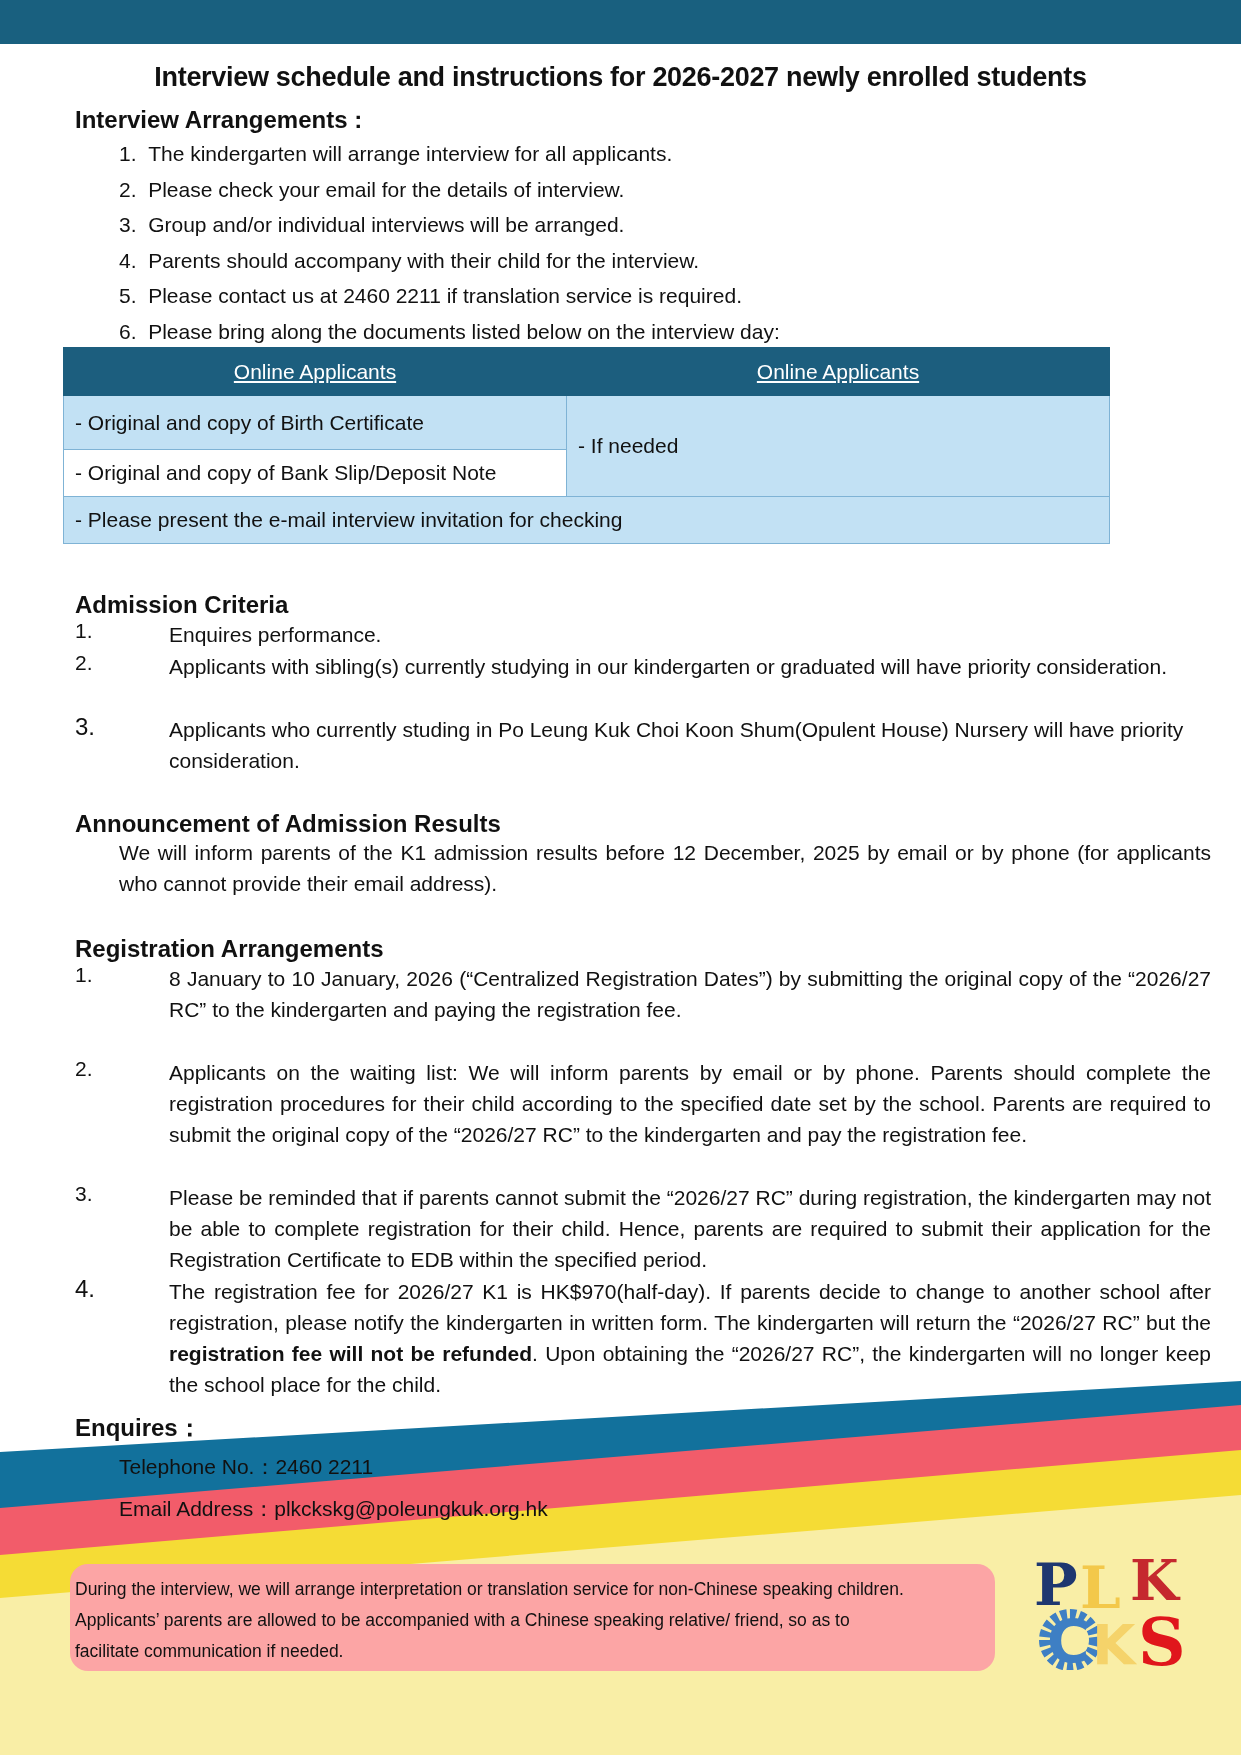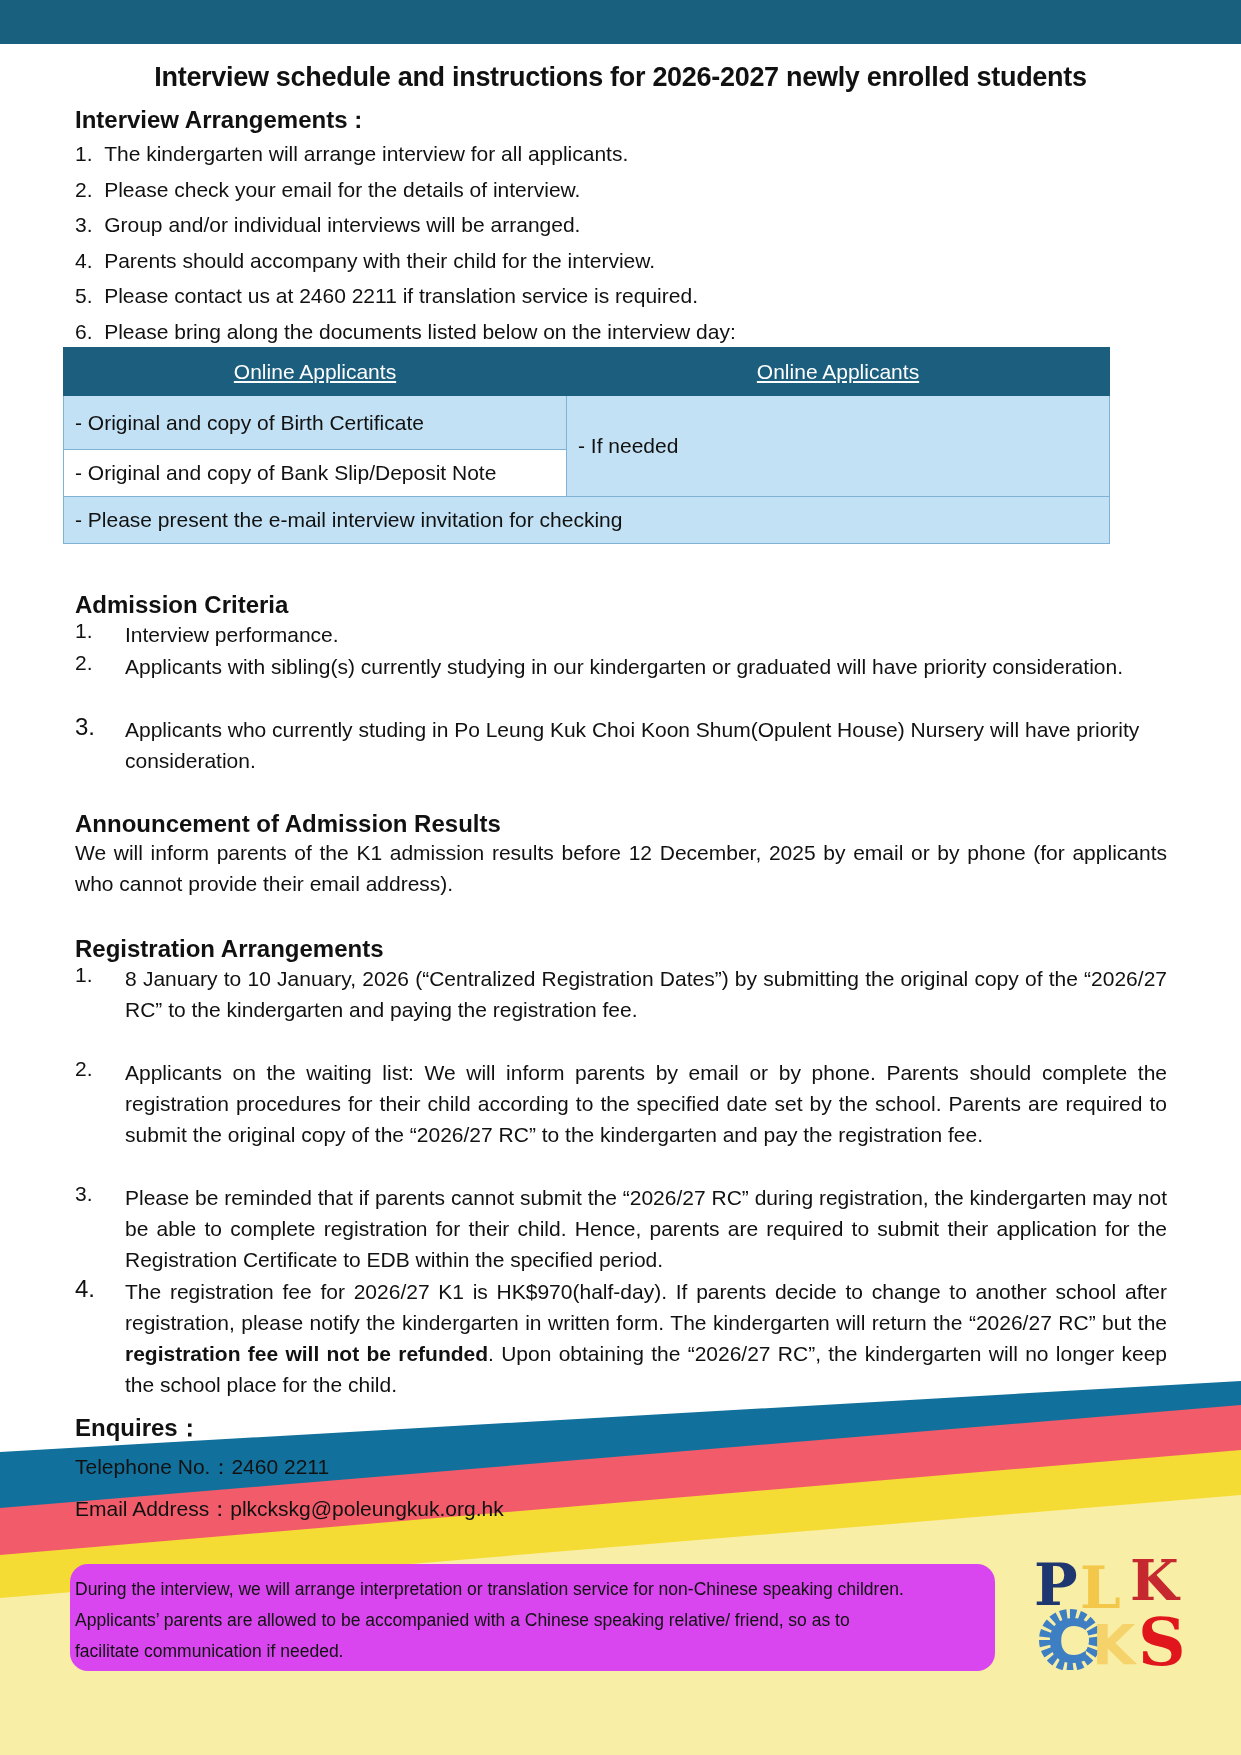--- a/index.html
+++ b/index.html
@@ -9,38 +9,38 @@
     font-family: "Liberation Sans", "DejaVu Sans", sans-serif;
   }
   .topbar { position: absolute; left: 0; top: 0; width: 1241px; height: 44px; background: #19607f; }
   .stripes { position: absolute; left: 0; top: 0; width: 1241px; height: 1755px; z-index: 0; }
   .content { position: absolute; left: 0; top: 0; width: 1241px; z-index: 1; }
   .title {
     position: absolute; left: 0; width: 1241px; top: 62px; text-align: center;
     font-size: 27px; font-weight: bold; letter-spacing: -0.3px;
   }
   .h { position: absolute; left: 75px; font-size: 24px; font-weight: bold; }
-  .line { position: absolute; font-size: 21px; line-height: 31px; }
+  .line { position: absolute; font-size: 21px; line-height: 31px; margin-left: 44px; }
   .num { position: absolute; left: 75px; font-size: 21px; }
   .numbig { position: absolute; left: 75px; font-size: 24px; }
   .just { text-align: justify; text-align-last: left; }
   table.docs {
     position: absolute; left: 63px; top: 347px; width: 1047px; border-collapse: collapse;
     font-size: 21px;
   }
   table.docs td { border: 1px solid #7fb3d5; padding: 0 11px; }
   table.docs th {
     background: #1c5e7e; color: #fff; text-align: center; font-weight: normal;
     height: 47px; padding: 0 11px; text-decoration: underline; border: 1px solid #1c5e7e;
   }
   .lb { background: #c2e1f4; margin-top: 8px; }
   .wh { background: #ffffff; }
   .note {
     position: absolute; left: 70px; top: 1564px; width: 925px; height: 107px;
-    background: #d946ef; border-radius: 18px; padding: 10px 0 0 5px; box-sizing: border-box;
+    background: #fca5a5; border-radius: 18px; padding: 10px 0 0 5px; box-sizing: border-box;
     font-size: 17.5px; line-height: 31px;
   }
   .logo { position: absolute; left: 1030px; top: 1550px; width: 170px; height: 120px; }
 </style>
 </head>
 <body>
 
 <div class="topbar"></div>
 
 <svg class="stripes" viewBox="0 0 1241 1755">
@@ -79,21 +79,21 @@
     </tr>
     <tr style="height:47px">
       <td class="lb" colspan="2">- Please present the e-mail interview invitation for checking</td>
     </tr>
   </tbody>
     </table>
 
   <div class="h" style="top:591px">Admission Criteria</div>
   <div>
     <div class="num" style="top:619px">1.</div>
-    <div class="line just" style="left:125px; width:1042px; top:619px">Interview performance.</div>
+    <div class="line just" style="left:125px; width:1042px; top:619px">Enquires performance.</div>
     <div class="num" style="top:651px">2.</div>
     <div class="line just" style="left:125px; width:1042px; top:651px">Applicants with sibling(s) currently studying in our kindergarten or graduated will have priority consideration.</div>
     <div class="numbig" style="top:713px">3.</div>
     <div class="line" style="left:125px; width:1042px; top:714px">Applicants who currently studing in Po Leung Kuk Choi Koon Shum(Opulent House) Nursery will have priority consideration.</div>
   </div>
 
   <div class="h" style="top:810px">Announcement of Admission Results</div>
   <div class="line just" style="left:75px; width:1092px; top:837px">We will inform parents of the K1 admission results before 12 December, 2025 by email or by phone (for applicants who cannot provide their email address).</div>
 
   <div class="h" style="top:935px">Registration Arrangements</div>

